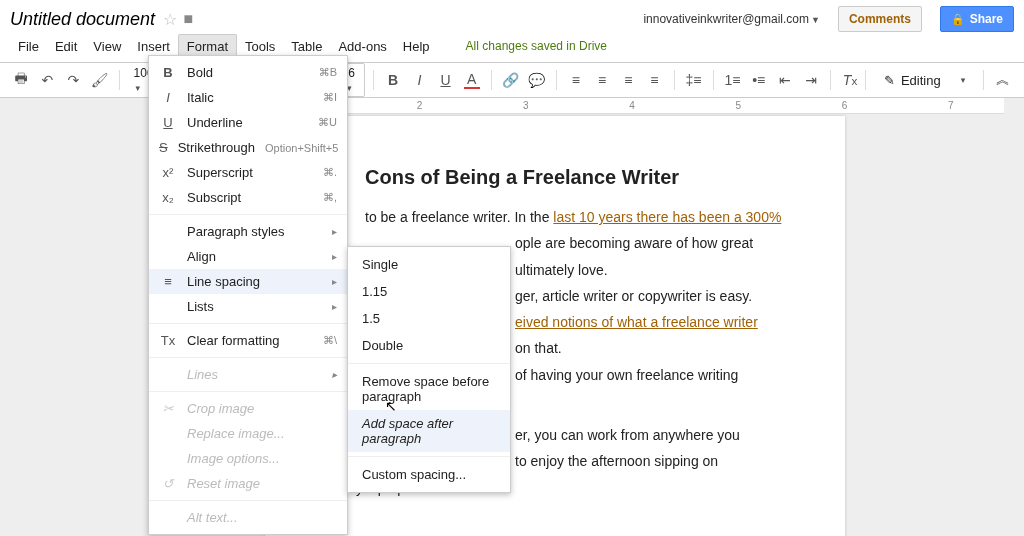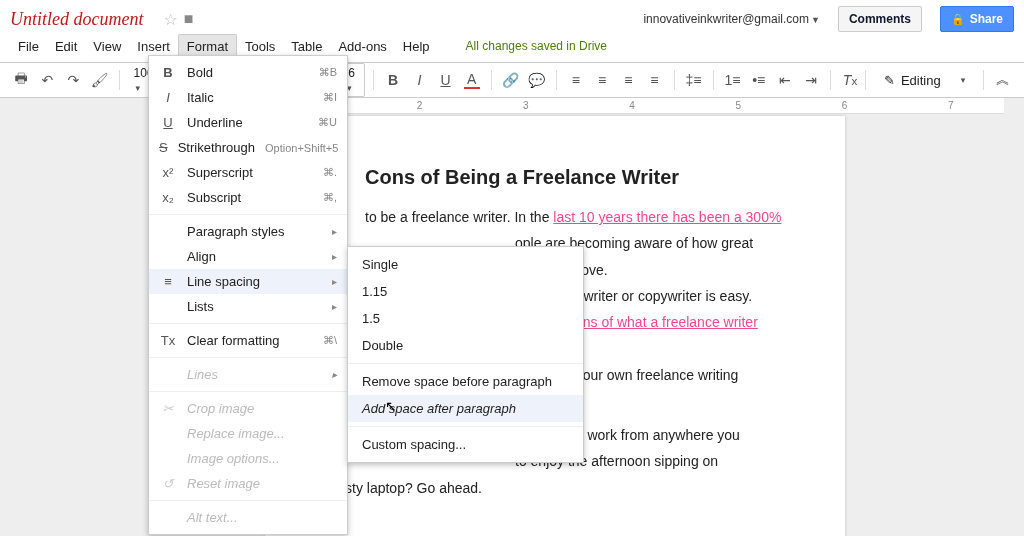--- a/index.html
+++ b/index.html
@@ -1,25 +1,25 @@
 <!DOCTYPE html>
 <html><head>
 <meta charset="utf-8">
 <style>
   * { margin: 0; padding: 0; box-sizing: border-box; font-family: Arial, sans-serif; }
   body { background: #fff; width: 1024px; height: 536px; overflow: hidden; font-size: 13px; color: #222; }
 
   .top-bar { display: flex; align-items: center; padding: 6px 10px 2px; }
-  .doc-title { font-style: italic; color: #b91c1c; font-size: 18px; font-weight: 400; margin-right: 20px; font-family: Liberation Serif, serif; }
+  .doc-title { font-style: italic; color: #000000; font-size: 18px; font-weight: 400; margin-right: 8px; }
   .star-icon, .folder-icon { color: #bbb; margin-right: 6px; font-size: 16px; }
   .folder-icon { color: #888; }
   .user-area { margin-left: auto; display: flex; align-items: center; gap: 18px; }
   .user-email { font-size: 12px; color: #333; }
   .caret { font-size: 9px; color: #555; margin-left: 2px; }
-  .btn { border: 1px solid #ccc; border-radius: 2px; background: #f5f5f5; padding: 5px 10px; font-size: 12px; font-weight: bold; color: #0f172a; cursor: pointer; }
+  .btn { border: 1px solid #ccc; border-radius: 2px; background: #f5f5f5; padding: 5px 10px; font-size: 12px; font-weight: bold; color: #a16207; cursor: pointer; }
   .btn-share { background: #4d90fe; border-color: #3079ed; color: #fff; display: flex; align-items: center; gap: 5px; }
   .lock { font-size: 11px; }
 
   .menu-bar { display: flex; align-items: center; padding: 0 10px 4px; gap: 0; font-size: 13px; }
   .menu-bar > span { padding: 4px 8px; cursor: pointer; }
   .menu-bar .active { background: #e5e5e5; border: 1px solid #ccc; border-bottom: none; border-radius: 2px 2px 0 0; }
   .save-status { margin-left: 20px; color: #4d7c0f; font-size: 12px; }
 
   .toolbar { border-top: 1px solid #ccc; border-bottom: 1px solid #ccc; background: #fff; padding: 4px 10px; display: flex; align-items: center; gap: 4px; height: 36px; box-shadow: 0 1px 2px rgba(0,0,0,0.05);}
   .tb-btn { width: 26px; height: 26px; display: inline-flex; align-items: center; justify-content: center; color: #555; border-radius: 2px; cursor: pointer; font-size: 14px;}
@@ -28,36 +28,36 @@
   .fontsize { font-size: 12px; border: 1px solid #ccc; padding: 2px 6px; min-width: 26px; text-align:center; border-radius:2px;}
   .collapse { margin-left: auto; }
   .editing { display:flex; align-items:center; gap:6px; padding: 0 10px; }
   .pencil { font-size:13px; }
 
   .canvas { background: #eee; height: 460px; position: relative; padding-top: 18px; }
   .ruler { background:#fff; border-bottom:1px solid #ddd; height:16px; position:absolute; top:0; left:260px; right:20px; display:flex; justify-content:space-around; font-size:10px; color:#888; align-items:center;}
   .page { width: 580px; background: #fff; margin-left: 265px; padding: 50px 60px 60px 40px; height: 600px; box-shadow: 0 0 3px rgba(0,0,0,0.2);}
   .doc-h1 { font-size: 20px; font-weight: bold; margin-bottom: 18px; }
   .para { font-size: 14px; line-height: 1.45; margin-bottom: 6px; }
-  .para a { color: #ec4899; text-decoration: underline; }
+  .para a { color: #a16207; text-decoration: underline; }
 
   
   .dropdown { position: absolute; background:#fff; border:1px solid #ccc; box-shadow:0 2px 6px rgba(0,0,0,0.25); z-index:10; font-size:13px; }
   .format-menu { left:148px; top:55px; width:200px; padding:4px 0;}
   .format-menu .item { display:flex; align-items:center; padding:5px 10px; gap:10px; cursor:pointer; }
   .format-menu .item.highlight { background:#eef3fb; }
   .format-menu .glyph { width:18px; display:inline-flex; justify-content:center; color:#555; font-size:13px;}
   .format-menu .label { flex:1; }
   .format-menu .shortcut { color:#888; font-size:11px; }
   .format-menu .arrow { color:#888; font-size:10px; }
   .format-menu hr { border:none; border-top:1px solid #eee; margin:4px 0;}
   .format-menu .disabled { color:#bbb;font-style:italic; }
   .format-menu .disabled .glyph { color:#ccc; }
 
-  .submenu { left:347px; top:246px; width:237px; padding:4px 0;}
+  .submenu { left:347px; top:246px; width:164px; padding:4px 0;}
   .submenu .sitem { padding:6px 14px; cursor:pointer;}
   .submenu .sitem.hover { background:#eef3fb;font-style:italic;}
   .submenu hr { border:none; border-top:1px solid #eee; margin:4px 0;}
 
   .cursor-img { position:absolute; left:385px; top:398px; font-size:14px; color:#000; z-index:20; pointer-events:none;}
 
   .underline-red { border-bottom: 2px solid #d33; display:inline-block; width:16px; text-align:center;}
 </style>
 </head>
 <body>

